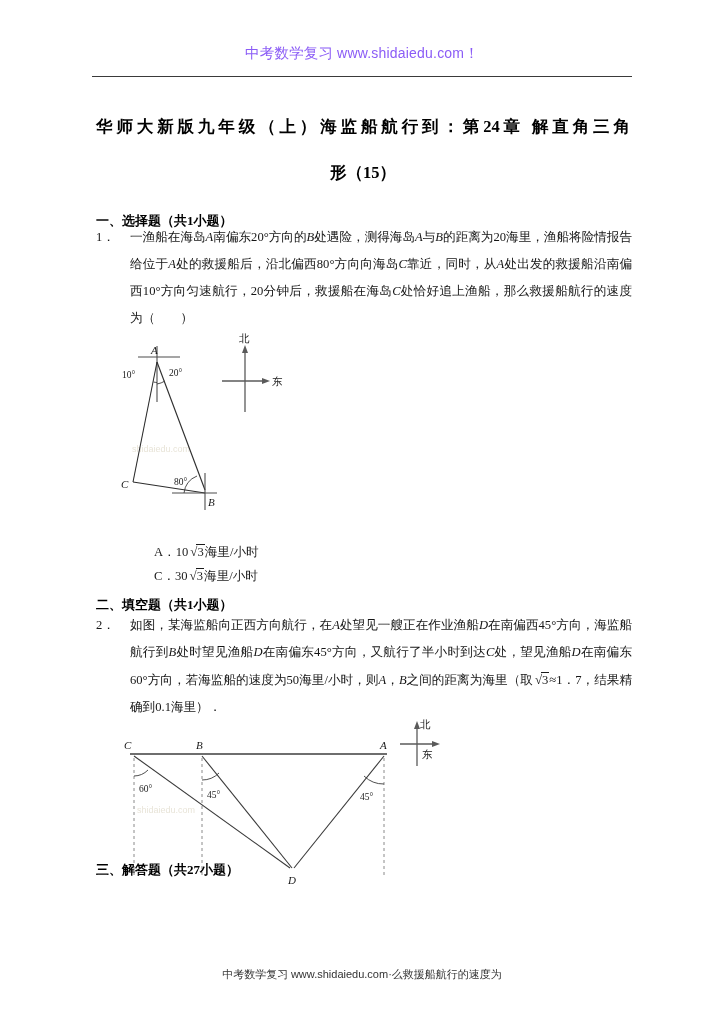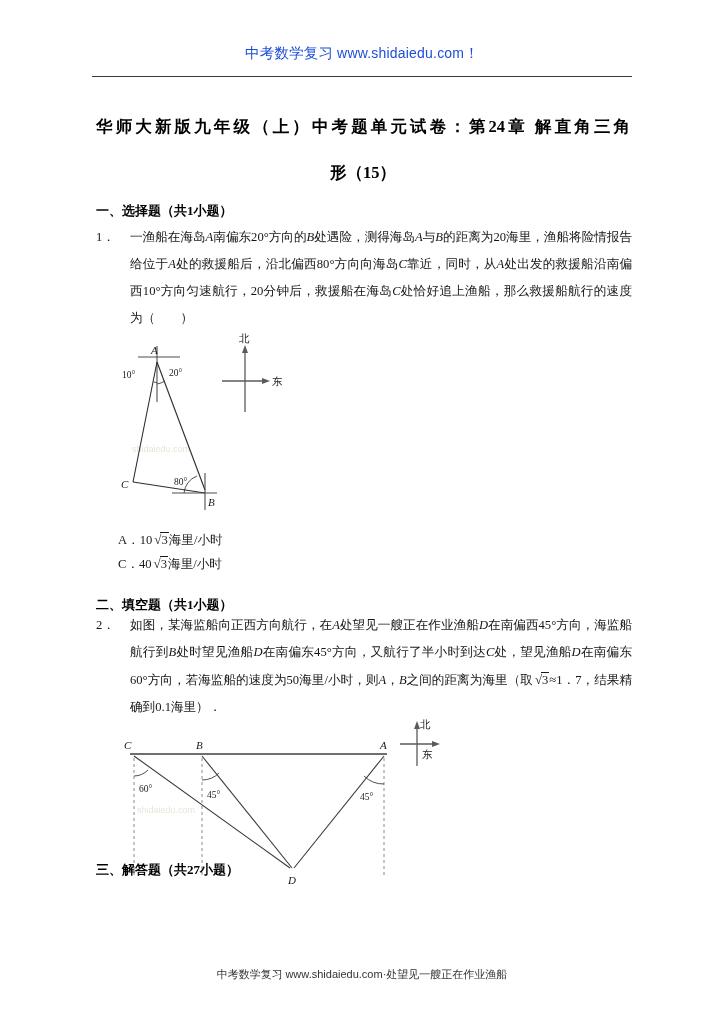--- a/index.html
+++ b/index.html
@@ -22,21 +22,21 @@
 
   
   .header {
     position: absolute;
     top: 44px;
     left: 0;
     width: 724px;
     text-align: center;
     font-size: 14.5px;
     letter-spacing: 0.2px;
-    color: #1d4ed8;
+    color: #8b5cf6;
   }
   .header .site {
     font-family: "Liberation Sans", "DejaVu Sans", sans-serif;
     font-size: 14px;
   }
   .header-rule {
     position: absolute;
     top: 76px;
     left: 92px;
     width: 540px;
@@ -170,25 +170,25 @@
 
 <div class="page">
 
   <div class="header">
     <span>中考数学复习</span>
     <span class="site">www.shidaiedu.com</span><span>！</span>
   </div>
   <div class="header-rule"></div>
 
   <div class="doc-title">
-    <span>华师大新版九年级（上）中考题单元试卷：第24章 解直角三角</span>
+    <span>华师大新版九年级（上）海监船航行到：第24章 解直角三角</span>
     <span class="title-line2">形（15）</span>
   </div>
 
-  <div class="section-head" style="top:202px;">一、选择题（共1小题）</div>
+  <div class="section-head" style="top:212px;">一、选择题（共1小题）</div>
 
   <div class="question" style="top:224px; left:96px; width:536px;">
     <span class="q-num">1．</span>
     <span class="q-body">
       <span>一渔船在海岛</span><span class="ital">A</span><span>南偏东20°方向的</span><span class="ital">B</span><span>处遇险，测得海岛</span><span class="ital">A</span><span>与</span><span class="ital">B</span><span>的距离为20海里，渔船将</span><span>险情报告给位于</span><span class="ital">A</span><span>处的救援船后，沿北偏西80°方向向海岛</span><span class="ital">C</span><span>靠近，同时，从</span><span class="ital">A</span><span>处出发</span><span>的救援船沿南偏西10°方向匀速航行，20分钟后，救援船在海岛</span><span class="ital">C</span><span>处恰好追上渔船，那</span><span>么救援船航行的速度为（　　）</span>
     </span>
   </div>
 
   <div class="figure" style="top:330px; left:112px;">
     <svg width="180" height="190" viewBox="0 0 180 190">
@@ -220,29 +220,29 @@
 
       <line x1="133" y1="20" x2="133" y2="82" stroke="#5a5a5a" stroke-width="1.3"></line>
       <line x1="110" y1="51" x2="152" y2="51" stroke="#5a5a5a" stroke-width="1.3"></line>
       <polygon points="133,15 130,23 136,23" fill="#5a5a5a"></polygon>
       <polygon points="158,51 150,48 150,54" fill="#5a5a5a"></polygon>
       <text class="fig-cn" x="127" y="12">北</text>
       <text class="fig-cn" x="160" y="55">东</text>
     </svg>
   </div>
 
-  <div class="options" style="top:528px;">
+  <div class="options" style="top:540px;margin-left:36px;">
     <div class="opt-row">
       <div class="opt">
         <span class="opt-label">A．</span><span>10</span><span class="sqrt"><span class="radical">√</span><span class="rad-num">3</span></span><span>海里/小时</span>
       </div>
     </div>
     <div class="opt-row">
       <div class="opt">
-        <span class="opt-label">C．</span><span>40</span><span class="sqrt"><span class="radical">√</span><span class="rad-num">3</span></span><span>海里/小时</span>
+        <span class="opt-label">C．</span><span>30</span><span class="sqrt"><span class="radical">√</span><span class="rad-num">3</span></span><span>海里/小时</span>
       </div>
     </div>
   </div>
 
   <div class="section-head" style="top:596px;">二、填空题（共1小题）</div>
 
   <div class="question" style="top:612px; left:96px; width:536px;">
     <span class="q-num">2．</span>
     <span class="q-body">
       <span>如图，某海监船向正西方向航行，在</span><span class="ital">A</span><span>处望见一艘正在作业渔船</span><span class="ital">D</span><span>在南偏西45°方向，</span><span>海监船航行到</span><span class="ital">B</span><span>处时望见渔船</span><span class="ital">D</span><span>在南偏东45°方向，又航行了半小时到达</span><span class="ital">C</span><span>处，望见渔</span><span>船</span><span class="ital">D</span><span>在南偏东60°方向，若海监船的速度为50海里/小时，则</span><span class="ital">A</span><span>，</span><span class="ital">B</span><span>之间的距离为</span><span>海里（取</span><span class="sqrt"><span class="radical">√</span><span class="rad-num">3</span></span><span>≈1．7，结果精确到0.1海里）．</span>
@@ -282,16 +282,16 @@
       <polygon points="328,26 320,23 320,29" fill="#5a5a5a"></polygon>
       <text class="fig-cn" x="308" y="10">北</text>
       <text class="fig-cn" x="310" y="40">东</text>
     </svg>
   </div>
 
   <div class="section-head" style="top:861px;">三、解答题（共27小题）</div>
 
   <div class="footer">
     <span>中考数学复习</span>
-    <span class="f-site">www.shidaiedu.com</span><span>·处望见一艘正在作业渔船</span>
+    <span class="f-site">www.shidaiedu.com</span><span>·么救援船航行的速度为</span>
   </div>
 
 </div>
 
 </body></html>

